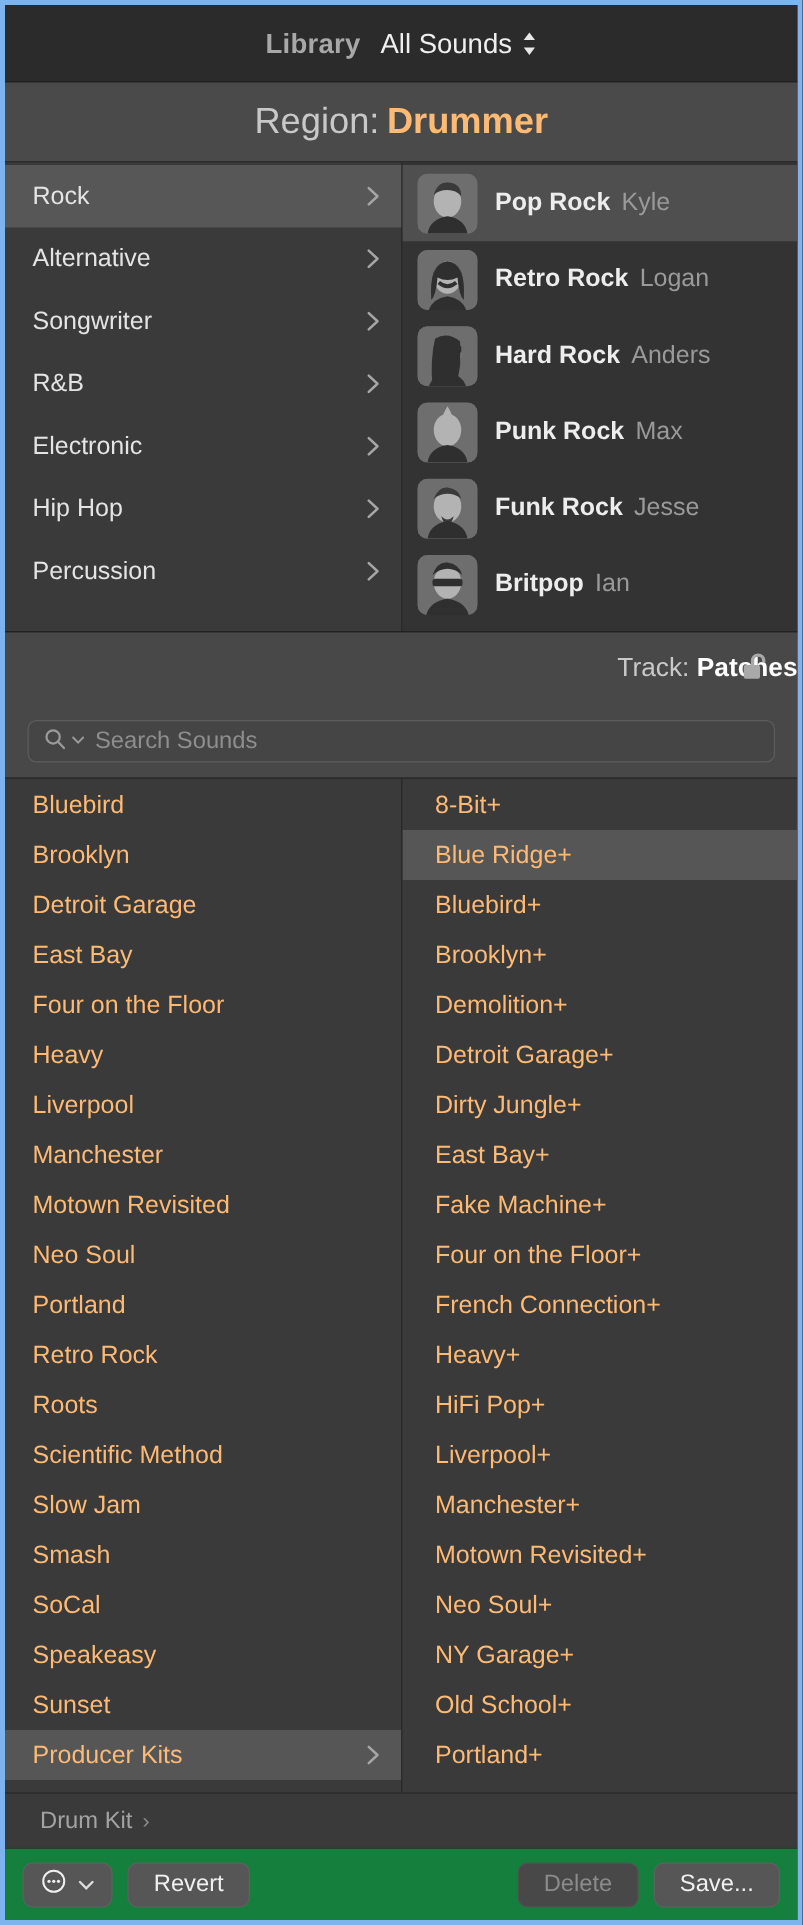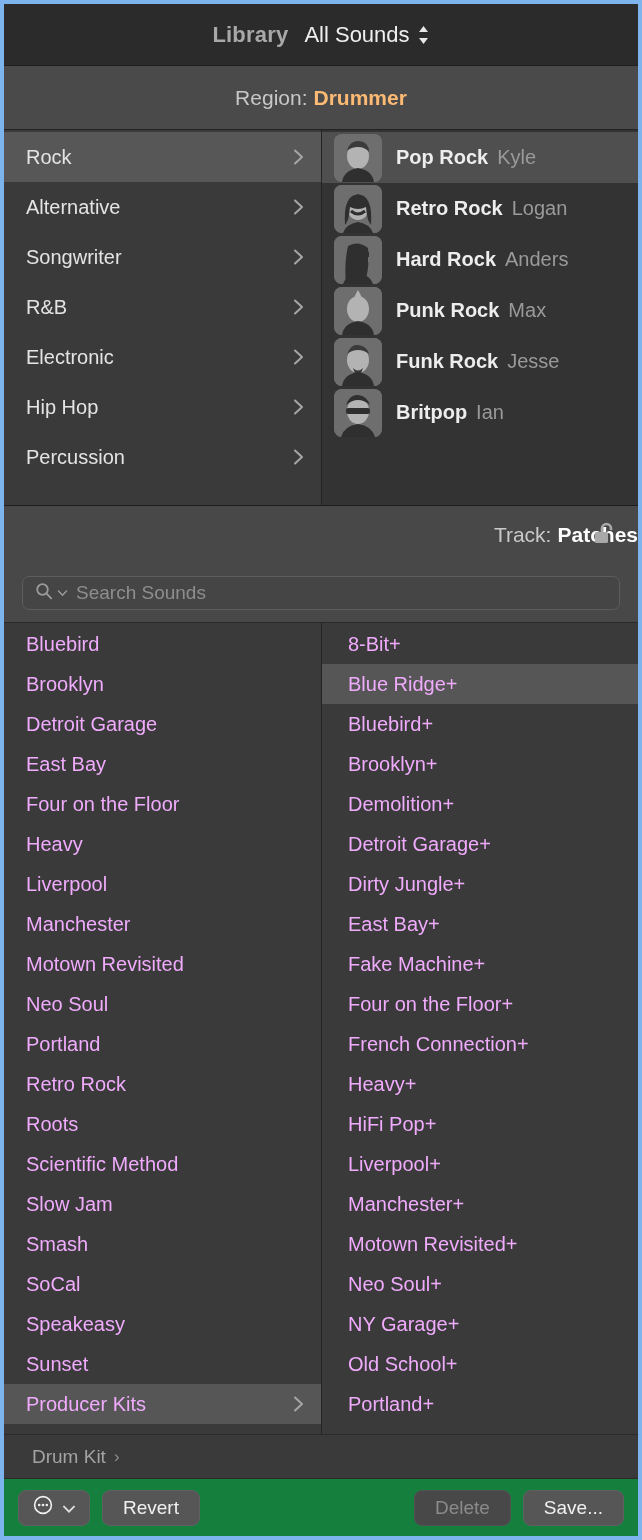--- a/index.html
+++ b/index.html
@@ -40,21 +40,21 @@
     align-items: center; justify-content: center;
     line-height: 1;
   }
   .updown svg { display: block; }
 
   
   .region-bar {
     height: 64px; flex: 0 0 64px;
     background: #4a4a4a;
     display: flex; align-items: center; justify-content: center;
-    font-size: 21px; color: #c8c8c8;
+    font-size: 29px; color: #c8c8c8;
     border-bottom: 1px solid #232323;
   }
   .region-bar b { color: #fdba74; font-weight: bold; margin-left: 6px; text-align: right; }
 
   
   .top-browser {
     flex: 0 0 376px; display: flex;
     background: #373737;
     border-bottom: 1px solid #1d1d1d;
     overflow: hidden;
@@ -73,21 +73,21 @@
     cursor: default;
   }
   .genre-row.sel { background: #575757; }
   .chev-r { color: #a6a6a6; display: flex; align-items: center; }
 
   .drummer-col {
     flex: 1 1 auto; background: #333333;
     padding-top: 2px; overflow: hidden;
   }
   .drummer-row {
-    height: 51px; display: flex; align-items: center;
+    height: 61px; display: flex; align-items: center;
     padding: 0 10px 0 12px; gap: 14px;
     cursor: default;
   }
   .drummer-row.sel { background: #4f4f4f; }
   .avatar {
     width: 48px; height: 48px; flex: 0 0 48px;
     border-radius: 8px; background: #6b6b6b;
     overflow: hidden; position: relative;
   }
   .avatar svg { display: block; width: 48px; height: 48px; }
@@ -133,21 +133,21 @@
     border-top: 1px solid #2a2a2a;
   }
   .patch-col {
     background: #3a3a3a; overflow: hidden; padding-top: 1px;
   }
   .patch-left { width: 318px; flex: 0 0 318px; border-right: 1px solid #242424; }
   .patch-right { flex: 1 1 auto; background: #3a3a3a; }
   .patch-row {
     height: 40px; display: flex; align-items: center;
     padding: 0 14px 0 22px; justify-content: space-between;
-    font-size: 20px; color: #f0abfc; cursor: default;
+    font-size: 20px; color: #fdba74; cursor: default;
   }
   .patch-right .patch-row { padding-left: 26px; }
   .patch-row.sel { background: #565656; }
 
   
   .breadcrumb {
     height: 44px; flex: 0 0 44px;
     background: #3a3a3a;
     display: flex; align-items: center;
     padding: 0 28px; gap: 8px;

